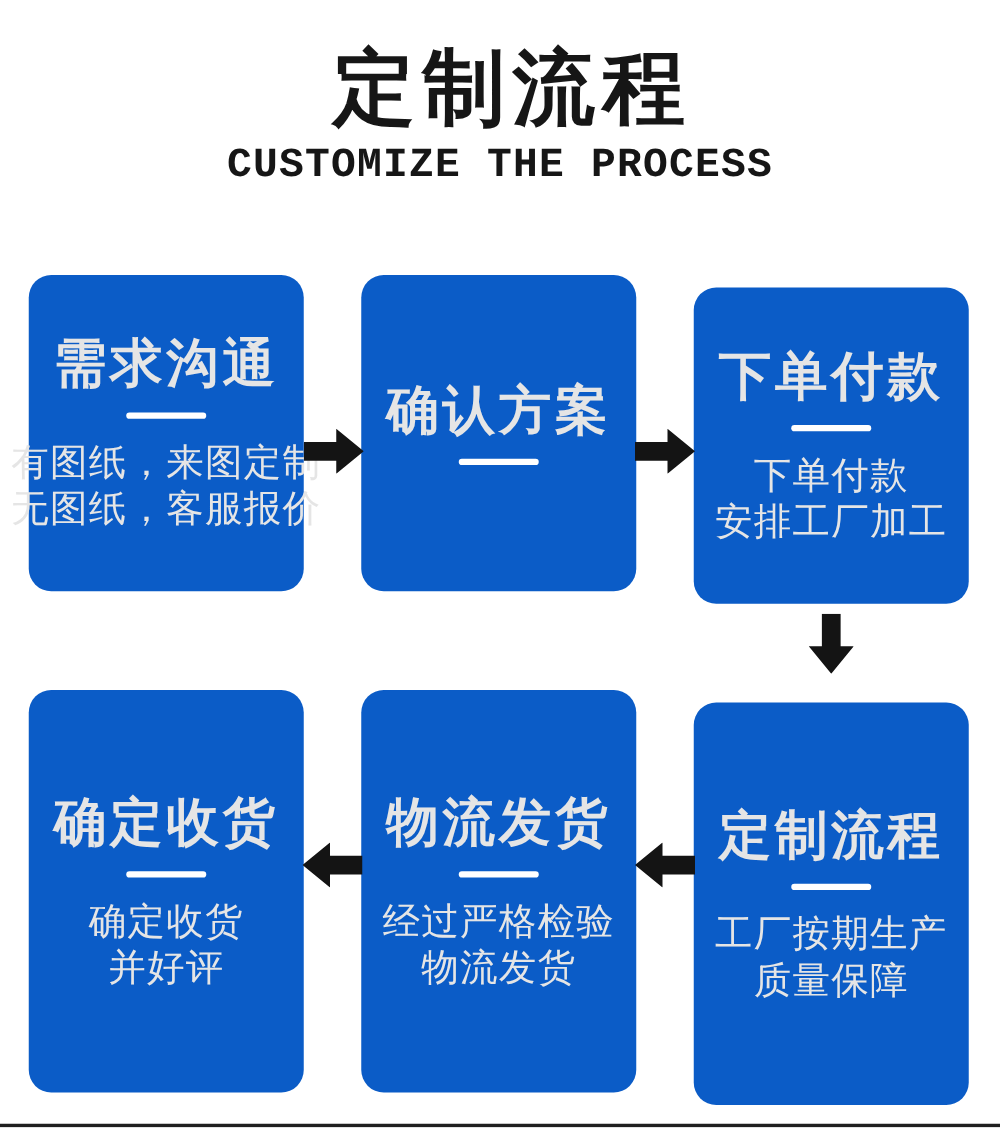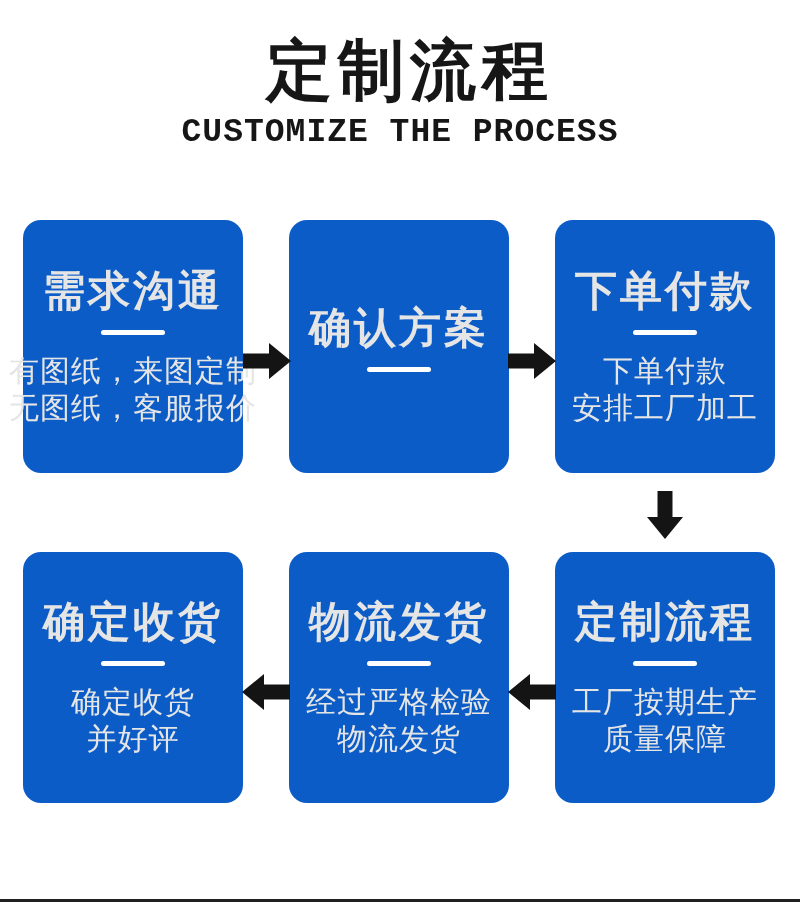--- a/index.html
+++ b/index.html
@@ -48,24 +48,24 @@
     border-radius: 18px;
     background: var(--box_blue, #0b5cc7);
     color: #e5e5e5;
     display: flex;
     flex-direction: column;
     align-items: center;
     justify-content: center;
     text-align: center;
   }
   .row1 { top: 220px; height: 253px; }
-  .row2 { top: 552px; height: 251px; }
+  .row2 { top: 552px; height: 322px; }
   .col1 { left: 23px; }
   .col2 { left: 289px; }
-  .col3 { left: 555px; }
+  .col3 { left: 555px; margin-top: 10px; }
 
   .step-title {
     font-size: 42px;
     font-weight: 800;
     letter-spacing: 3px;
     line-height: 48px;
   }
   .step-divider {
     width: 64px;
     height: 5px;

